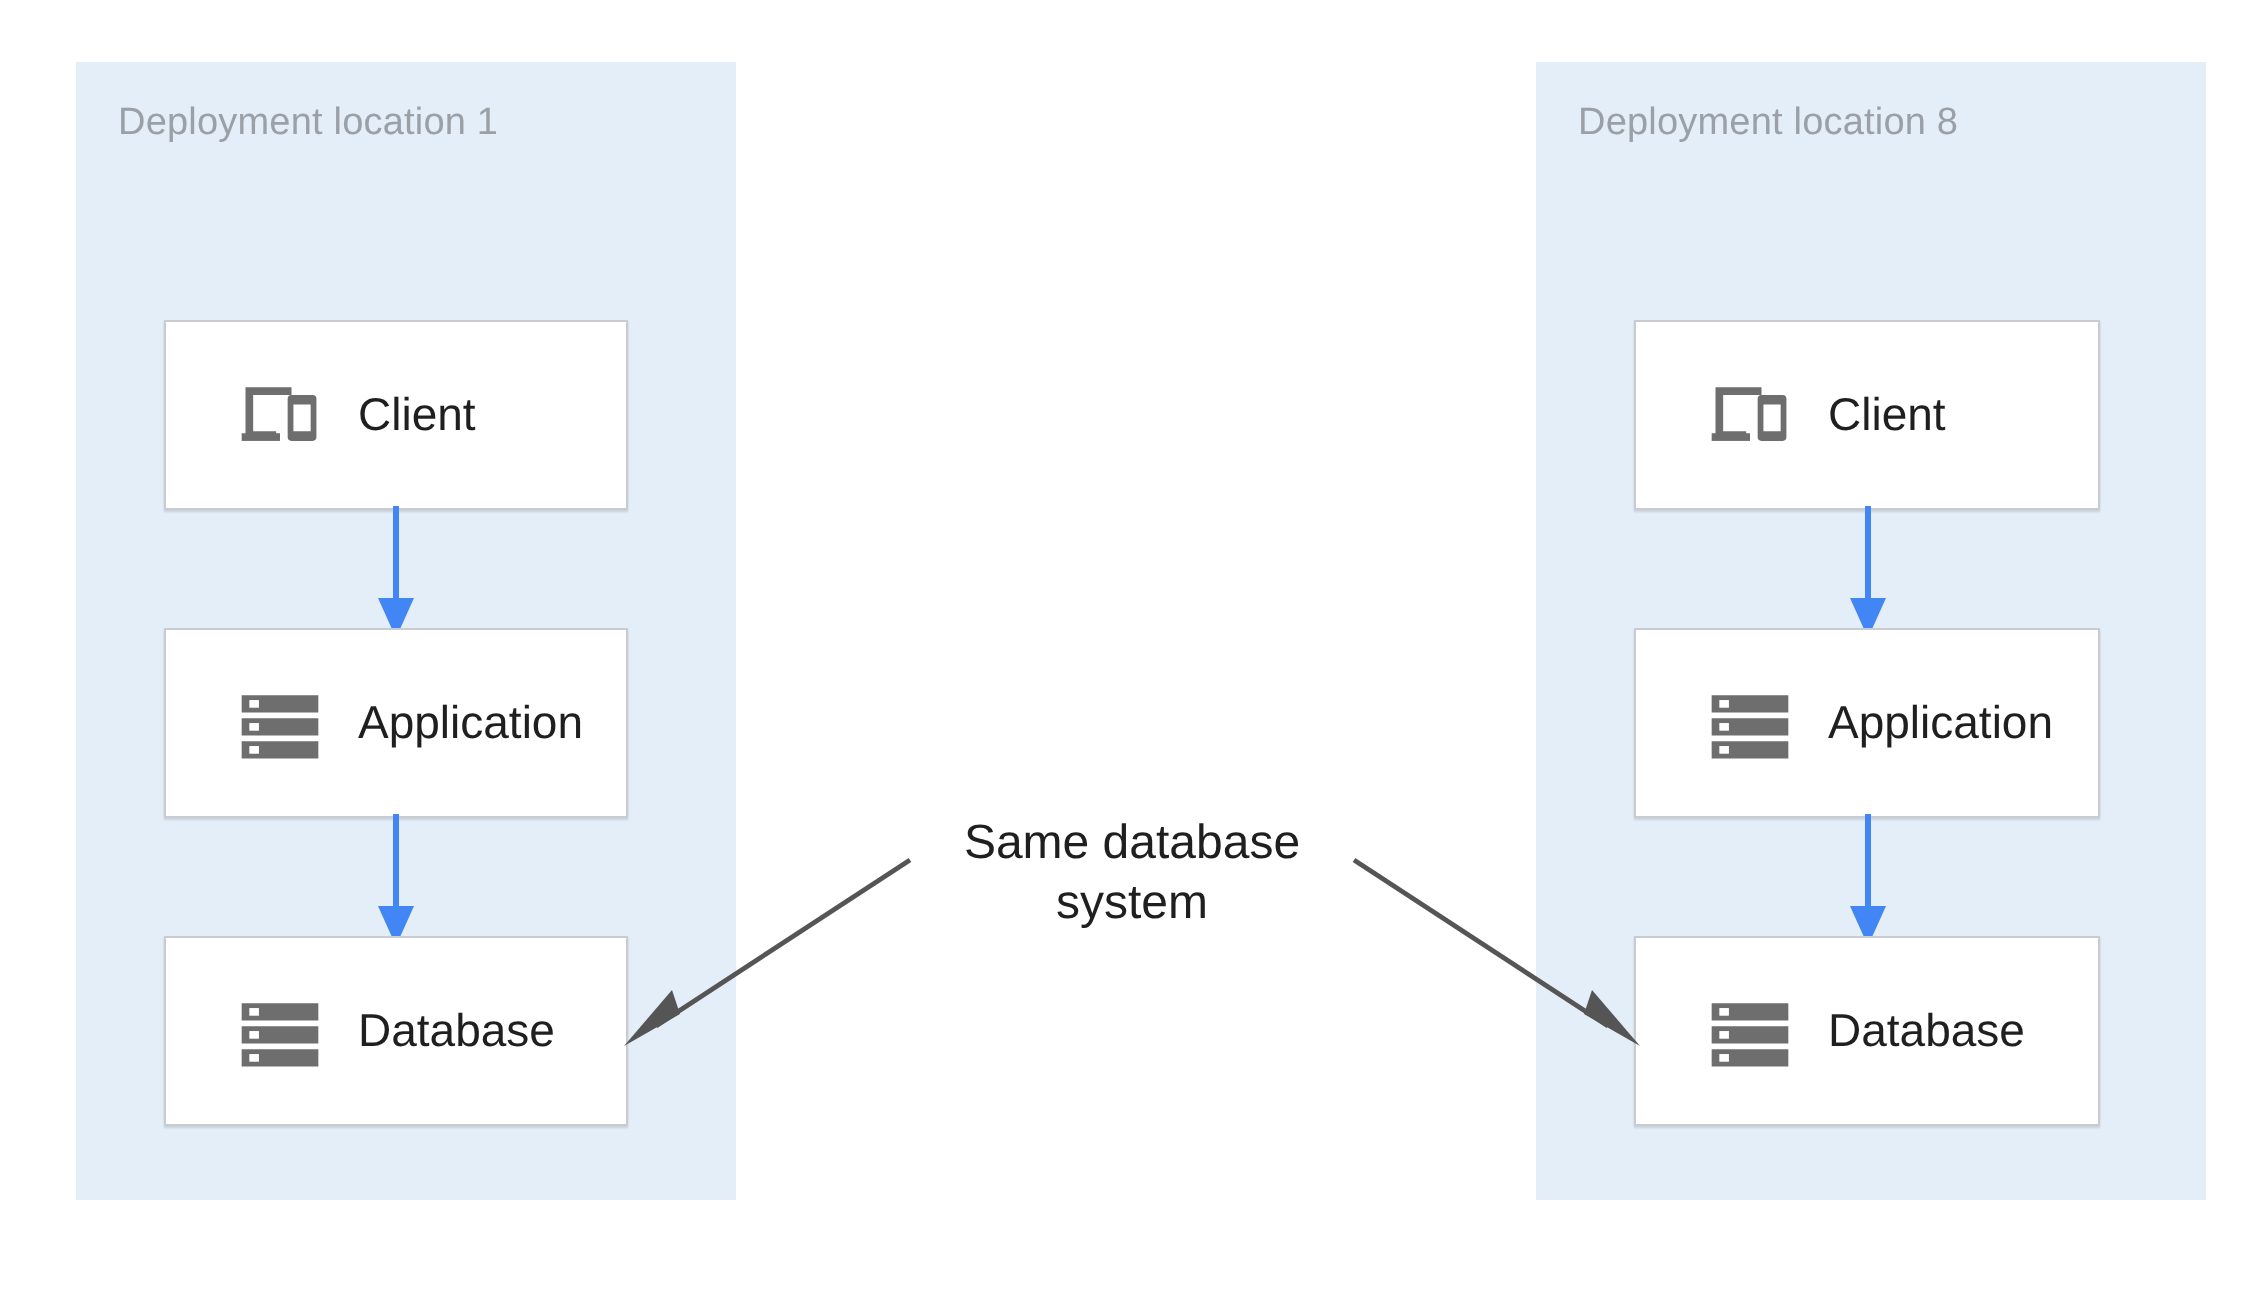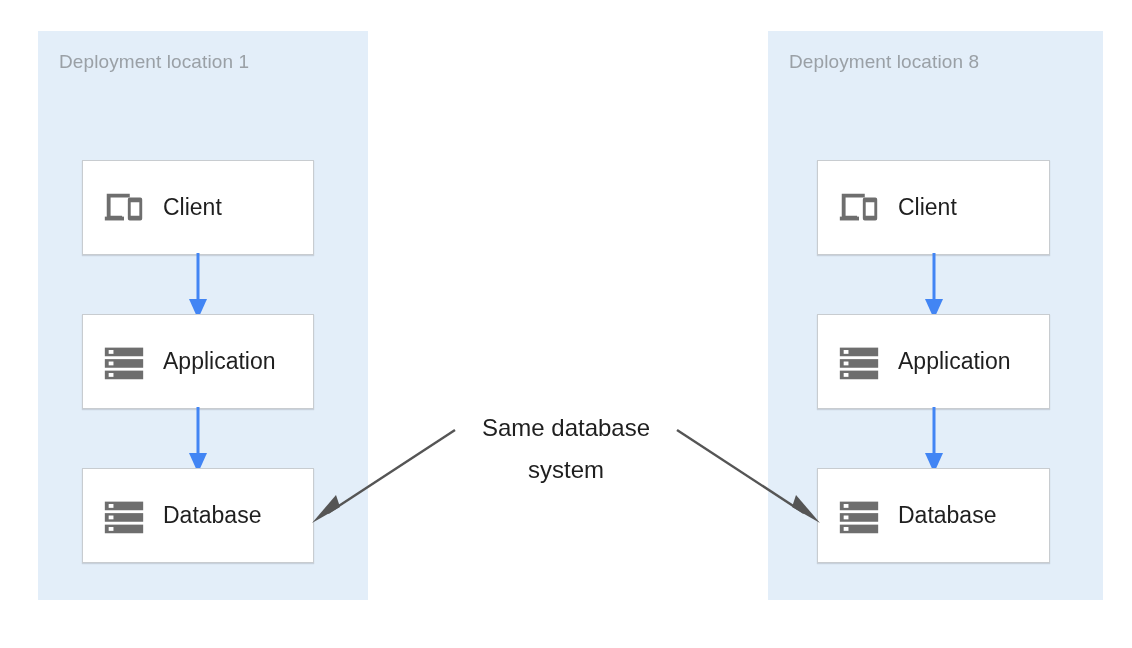--- a/index.html
+++ b/index.html
@@ -37,20 +37,21 @@
 
   
   .node {
     position: absolute;
     box-sizing: border-box;
     background: #ffffff;
     border: 1px solid #c8ccd0;
     display: flex;
     align-items: center;
     box-shadow: 0 1px 1px rgba(60,64,67,0.16);
+    padding-left: 16px;
   }
   .node-icon {
     flex: 0 0 auto;
     width: 46px;
     height: 46px;
     margin-left: 18px;
     display: block;
   }
   .node-label {
     font-size: 23px;
@@ -63,21 +64,21 @@
   .conn {
     position: absolute;
     overflow: visible;
   }
 
   
   .callout-text {
     position: absolute;
     text-align: center;
     font-size: 24px;
-    line-height: 42px;
+    line-height: 30px;
     color: #1f1f1f;
     white-space: pre-line;
   }
 </style>
 </head>
 <body>
 
 <div id="canvas">
 
   <div class="zone" style="left:38px; top:31px; width:330px; height:569px;">

